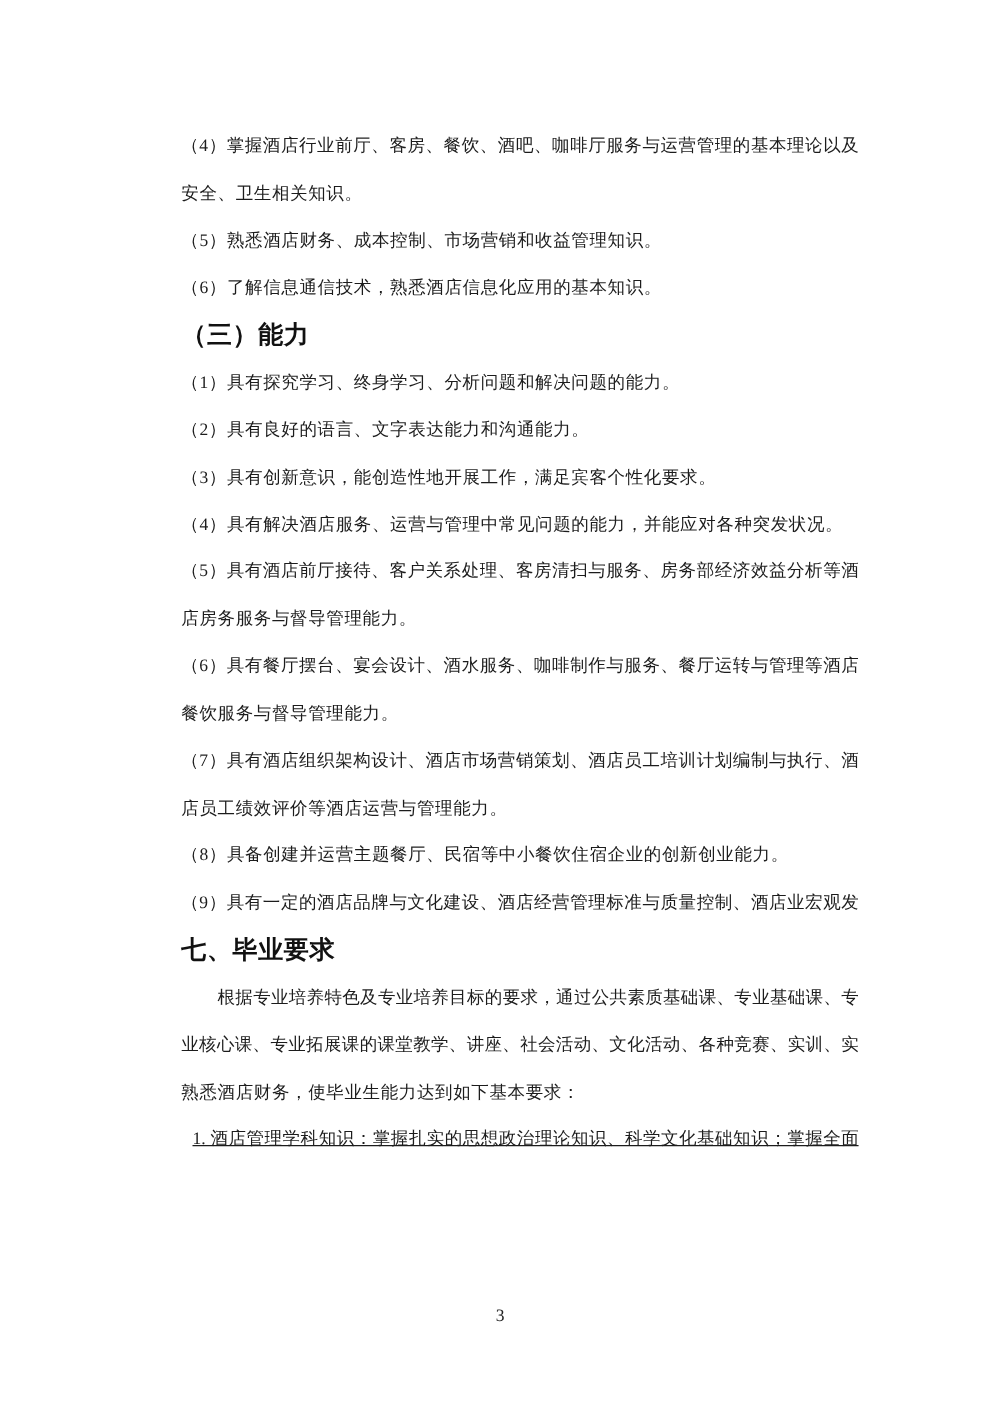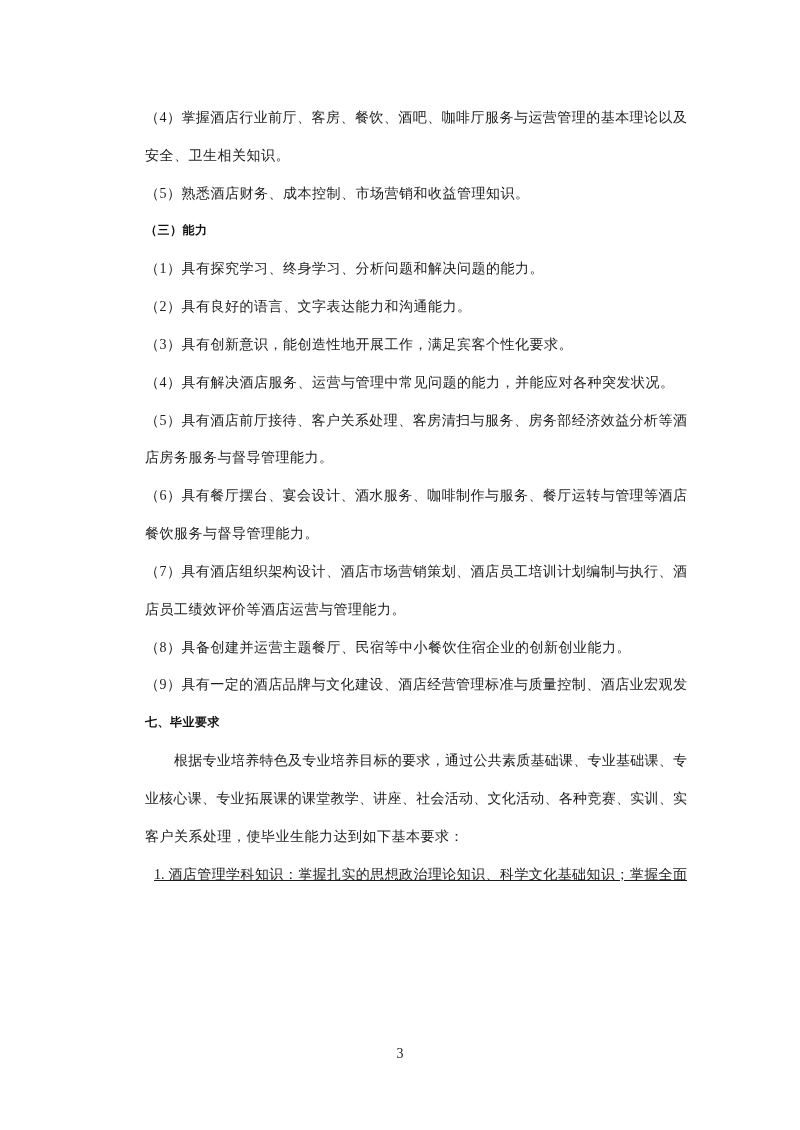--- a/index.html
+++ b/index.html
@@ -33,21 +33,21 @@
   
   .j {
     white-space: normal;
     overflow: hidden;
     text-align: justify;
     text-align-last: justify;
     letter-spacing: 0;
   }
   .h {
     font-weight: bold;
-    font-size: 12px;
+    font-size: 20px;
     color: #111111;
   }
   .ind2 { text-indent: 29px; }
   .ind1 { text-indent: 9px; text-decoration: underline; }
   .pageno {
     position: absolute;
     top: 1044px;
     left: 0;
     width: 800px;
     text-align: center;
@@ -57,33 +57,34 @@
   }
 </style>
 </head>
 <body>
 
 <div class="page">
   <div class="content">
     <div class="line j">（4）掌握酒店行业前厅、客房、餐饮、酒吧、咖啡厅服务与运营管理的基本理论以及</div>
     <div class="line">安全、卫生相关知识。</div>
     <div class="line">（5）熟悉酒店财务、成本控制、市场营销和收益管理知识。</div>
+    <div class="line">（6）了解信息通信技术，熟悉酒店信息化应用的基本知识。</div>
     <div class="line h">（三）能力</div>
     <div class="line">（1）具有探究学习、终身学习、分析问题和解决问题的能力。</div>
     <div class="line">（2）具有良好的语言、文字表达能力和沟通能力。</div>
     <div class="line">（3）具有创新意识，能创造性地开展工作，满足宾客个性化要求。</div>
     <div class="line">（4）具有解决酒店服务、运营与管理中常见问题的能力，并能应对各种突发状况。</div>
     <div class="line j">（5）具有酒店前厅接待、客户关系处理、客房清扫与服务、房务部经济效益分析等酒</div>
     <div class="line">店房务服务与督导管理能力。</div>
     <div class="line j">（6）具有餐厅摆台、宴会设计、酒水服务、咖啡制作与服务、餐厅运转与管理等酒店</div>
     <div class="line">餐饮服务与督导管理能力。</div>
     <div class="line j">（7）具有酒店组织架构设计、酒店市场营销策划、酒店员工培训计划编制与执行、酒</div>
     <div class="line">店员工绩效评价等酒店运营与管理能力。</div>
     <div class="line">（8）具备创建并运营主题餐厅、民宿等中小餐饮住宿企业的创新创业能力。</div>
     <div class="line j">（9）具有一定的酒店品牌与文化建设、酒店经营管理标准与质量控制、酒店业宏观发</div>
     <div class="line h">七、毕业要求</div>
     <div class="line j ind2">根据专业培养特色及专业培养目标的要求，通过公共素质基础课、专业基础课、专</div>
     <div class="line j">业核心课、专业拓展课的课堂教学、讲座、社会活动、文化活动、各种竞赛、实训、实</div>
-    <div class="line">客户关系处理，使毕业生能力达到如下基本要求：</div>
+    <div class="line">熟悉酒店财务，使毕业生能力达到如下基本要求：</div>
     <div class="line j ind1">1. 酒店管理学科知识：掌握扎实的思想政治理论知识、科学文化基础知识；掌握全面</div>
   </div>
   <div class="pageno">3</div>
 </div>
 
 </body></html>

